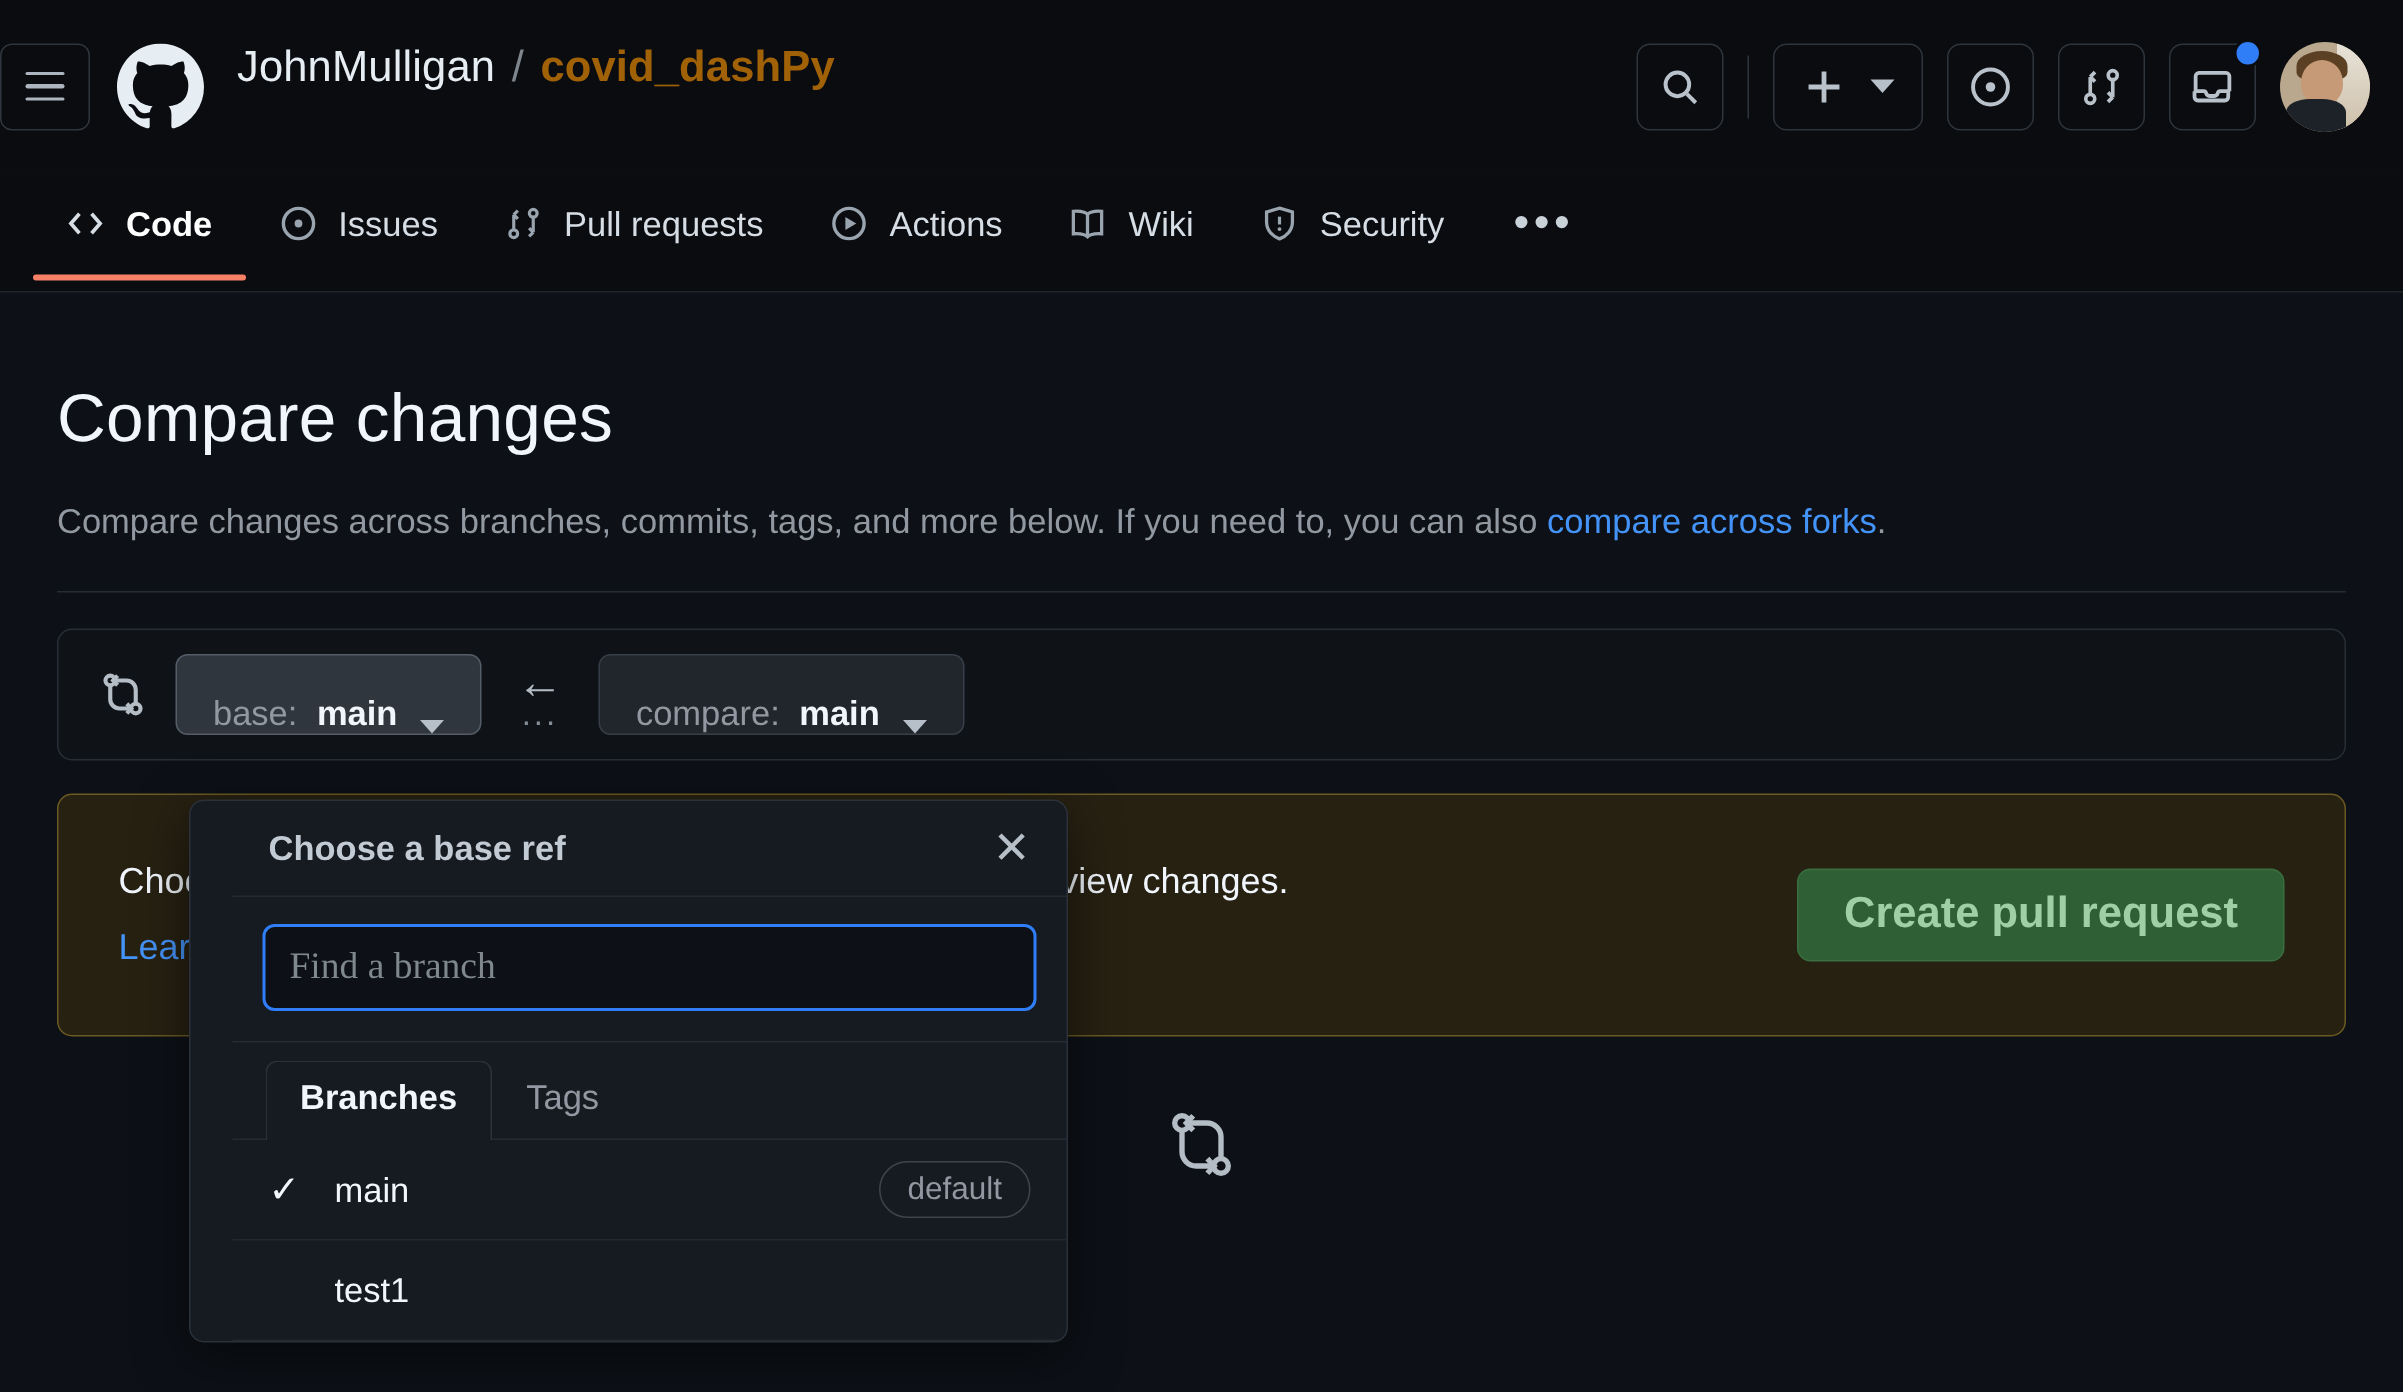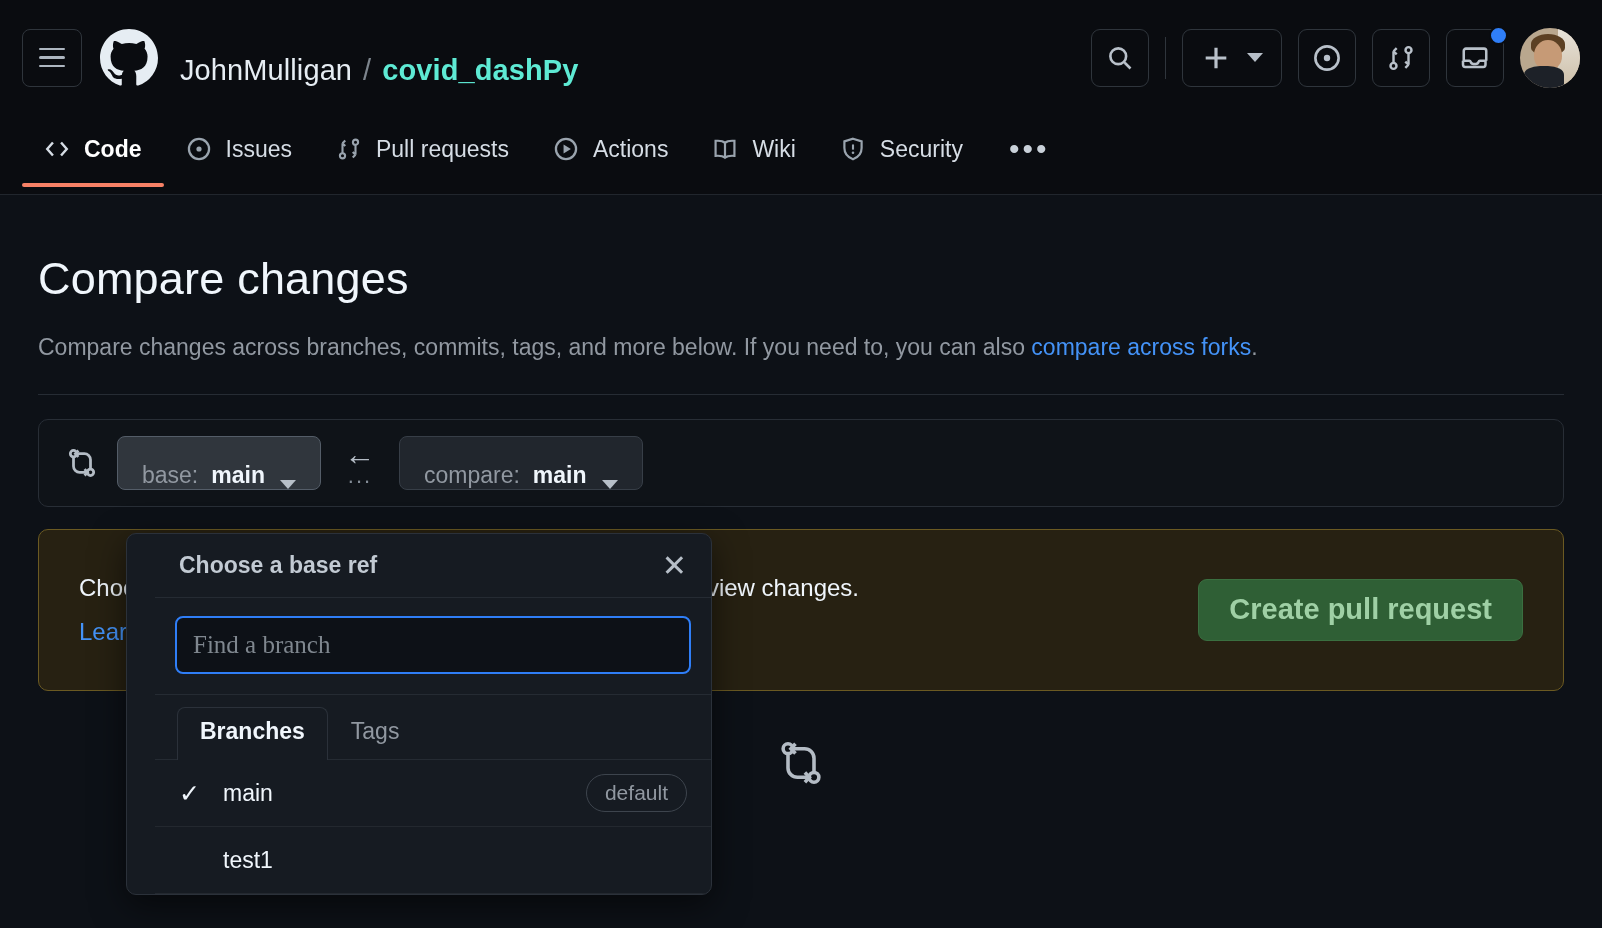--- a/index.html
+++ b/index.html
@@ -11,34 +11,34 @@
     color: #e6edf3;
   }
   .page { position: relative; width: 1602px; height: 928px; background: #0d1117; }
 
   
   .header {
     position: absolute; top: 0; left: 0; width: 1602px; height: 115px;
     background: #0a0c10;
     display: flex; align-items: center;
   }
-  .hdr-left { display: flex; align-items: flex-end; padding-left: 22px; gap: 18px; }
+  .hdr-left { display: flex; align-items: flex-start; gap: 18px; }
   .hamburger {
     width: 60px; height: 58px; border: 1px solid #2f353c; border-radius: 8px;
     display: flex; flex-direction: column; align-items: center; justify-content: center; gap: 6px;
   }
   .hamburger span { display: block; width: 26px; height: 2.6px; background: #adb6c0; border-radius: 2px; }
   .octocat { width: 58px; height: 58px; display:block; }
   .repo-path {
     font-size: 29px; letter-spacing: 0.1px; display: flex; align-items: center; gap: 11px;
     margin-left: 4px;
   }
   .repo-owner { color: #e6edf3; font-weight: 400; }
   .repo-sep { color: #7d858d; font-weight: 300; }
-  .repo-name { color: #5eead4; font-weight: 700; }
+  .repo-name { color: #a16207; font-weight: 700; }
 
   .hdr-right {
     margin-left: auto; display: flex; align-items: center; gap: 16px; padding-right: 22px;
   }
   .hbtn {
     height: 58px; border: 1px solid #2f353c; border-radius: 9px;
     display: flex; align-items: center; justify-content: center;
     color: #b9c1ca; background: transparent; position: relative;
   }
   .hbtn.square { width: 58px; }

